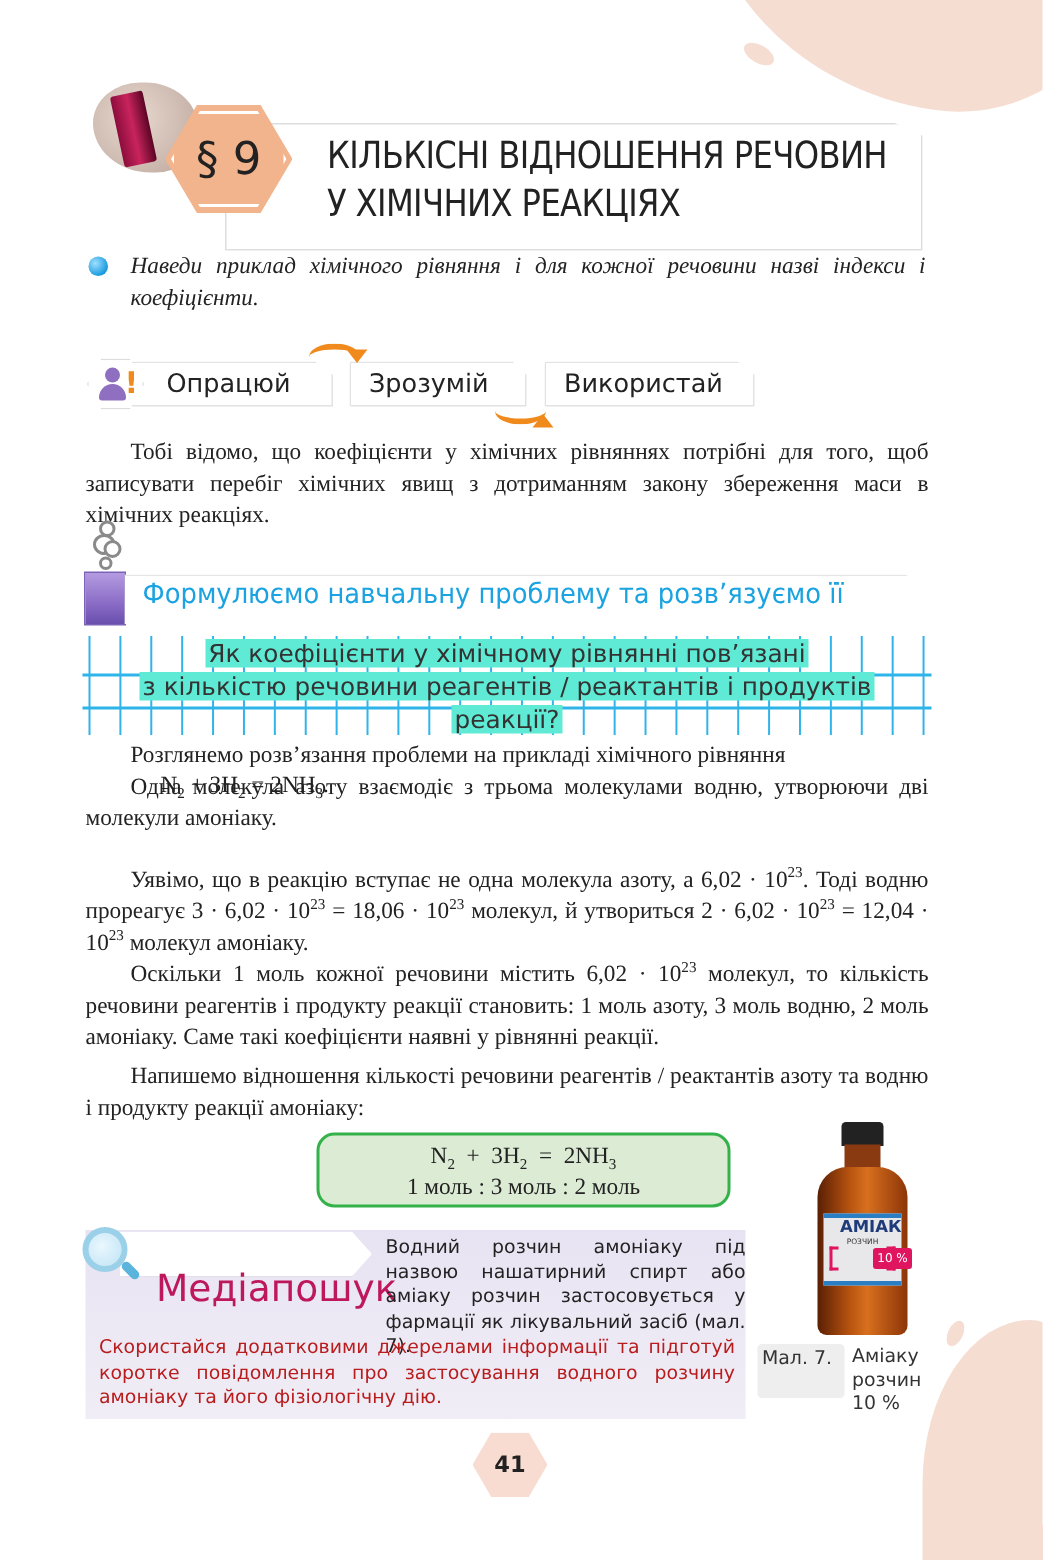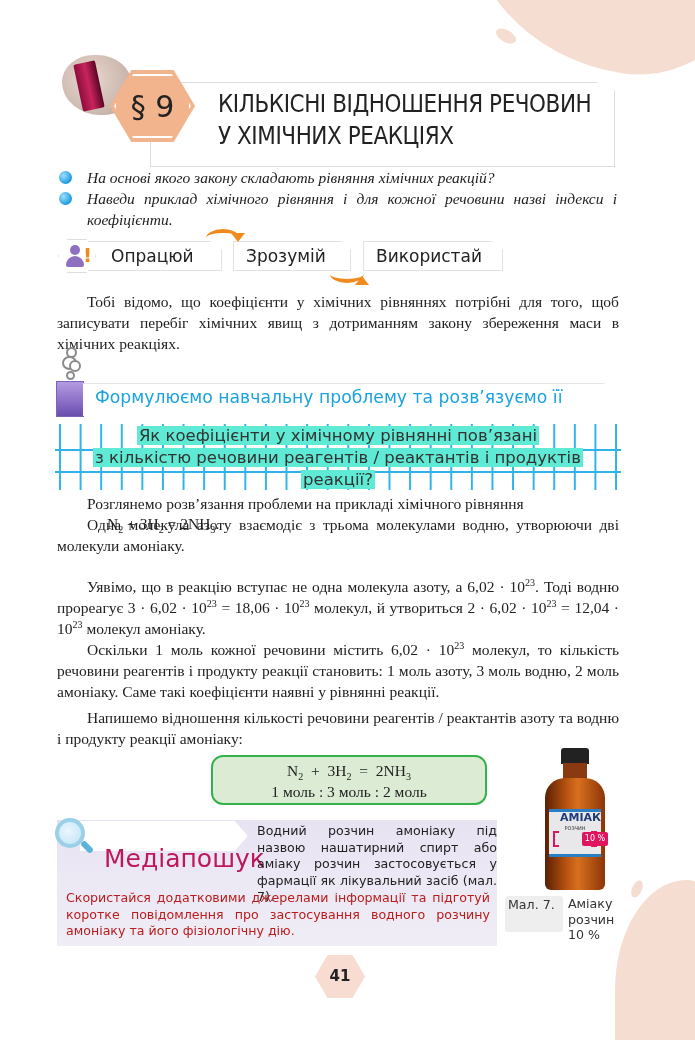--- a/index.html
+++ b/index.html
@@ -101,24 +101,20 @@
   <div class="hexagon-inner">§ 9</div>
 </div>
 <div class="title-text">
   <div>КІЛЬКІСНІ ВІДНОШЕННЯ РЕЧОВИН</div>
   <div>У ХІМІЧНИХ РЕАКЦІЯХ</div>
 </div>
 
 <div class="questions">
   <div class="q">
     <span class="bullet"></span>
-    <span>На основі якого закону складають рівняння хімічних реакцій?</span>
-  </div>
-  <div class="q">
-    <span class="bullet"></span>
     <span>Наведи приклад хімічного рівняння і для кожної речовини назві індекси і коефіцієнти.</span>
   </div>
 </div>
 
 <div class="steps">
   <div class="step" style="left:14px; width:150px; padding-left:38px;">
     <span>Опрацюй</span>
   </div>
   <div class="step-icon">
     <div class="person-head"></div>

